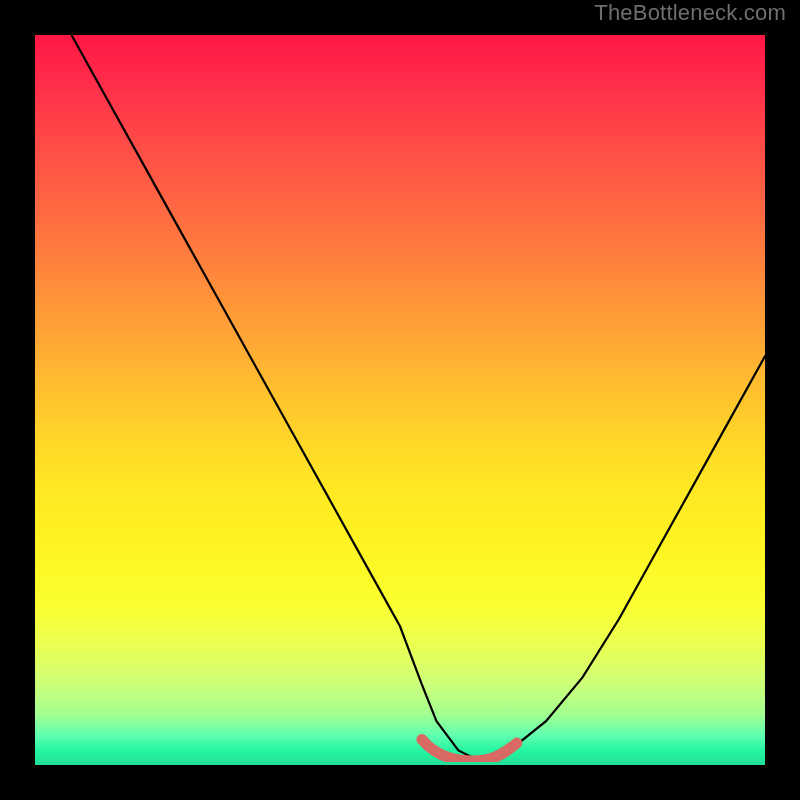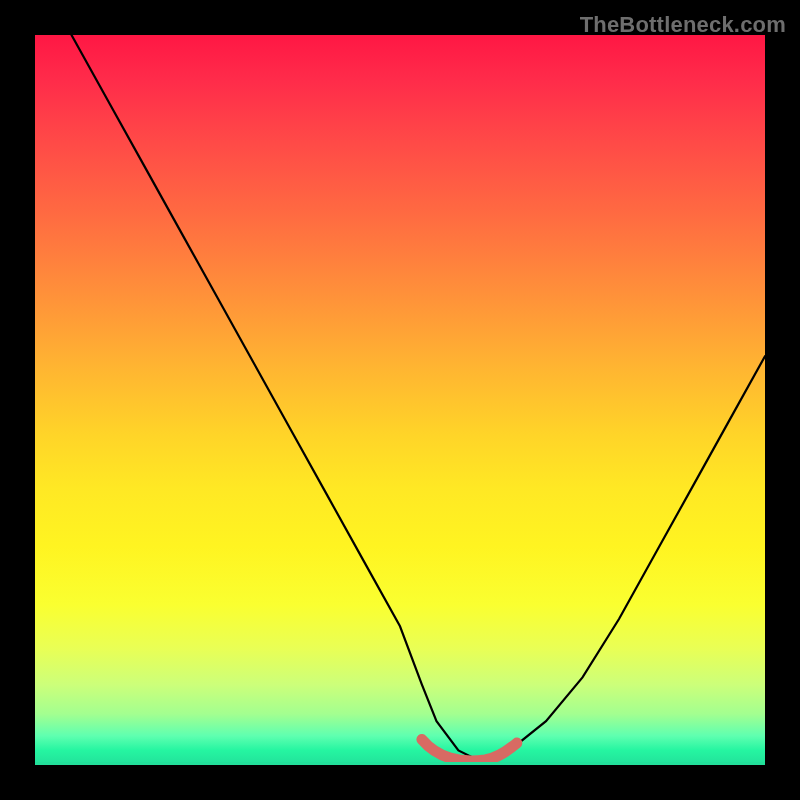--- a/index.html
+++ b/index.html
@@ -12,25 +12,25 @@
     font-family: Arial, Helvetica, sans-serif;
   }
   .frame {
     position: relative;
     width: 800px;
     height: 800px;
     background: #000;
   }
   .watermark {
     position: absolute;
-    top: 12px;
+    top: 0;
     right: 14px;
     color: #6e6e6e;
     font-size: 22px;
-    font-weight: 700;
+    font-weight: 400;
     letter-spacing: 0.2px;
     z-index: 20;
   }
   .plot {
     position: absolute;
     left: 35px;
     top: 35px;
     width: 730px;
     height: 730px;
     overflow: hidden;

